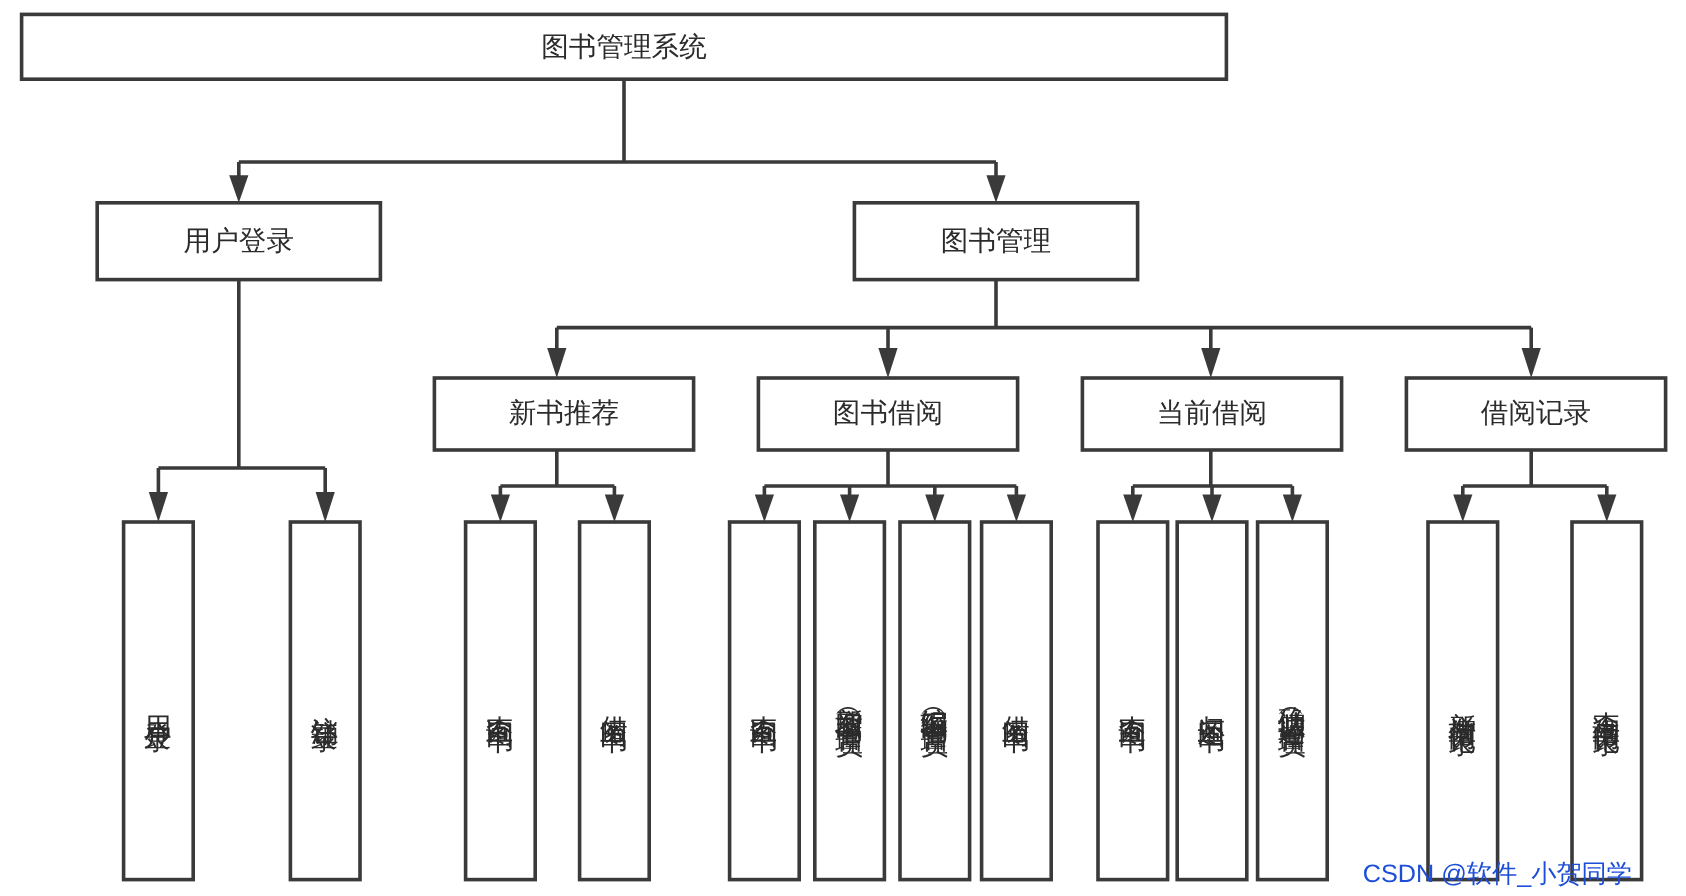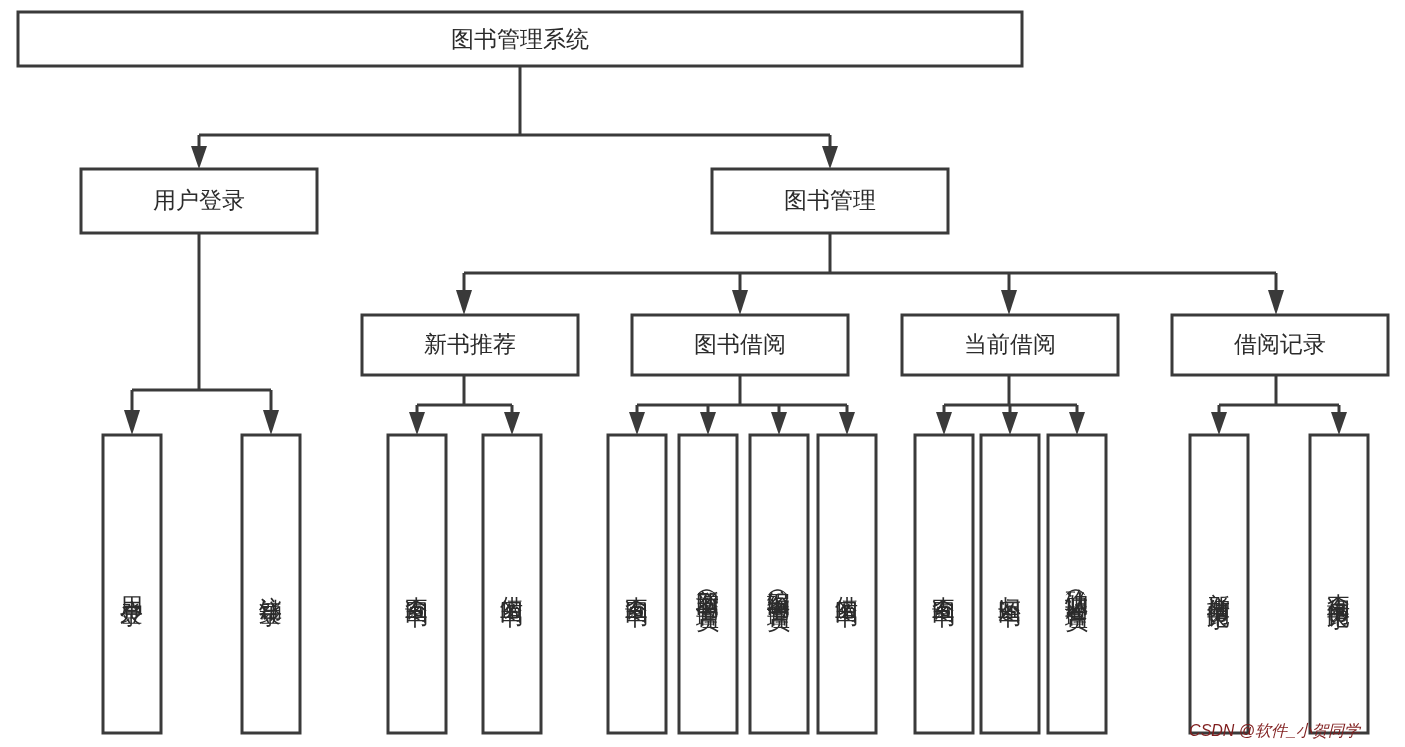--- a/index.html
+++ b/index.html
@@ -58,25 +58,24 @@
     text-orientation: upright;
     letter-spacing: 3px;
     dominant-baseline: central;
     text-anchor: middle;
   }
   .watermark-text {
     position: absolute;
     right: 14px;
     bottom: 5px;
     font-family: "Liberation Sans", "DejaVu Sans", sans-serif;
-    font-size: 16px;
-    color: #7f1d1d;
+    font-size: 21px;
+    color: #1d4ed8;
     white-space: nowrap;
     user-select: none;
-    font-style: italic;
   }
 </style>
 </head>
 <body>
 
 <div id="diagram-root">
 
   <svg id="tree-svg" viewBox="0 0 1405 747">
 
     <g>

